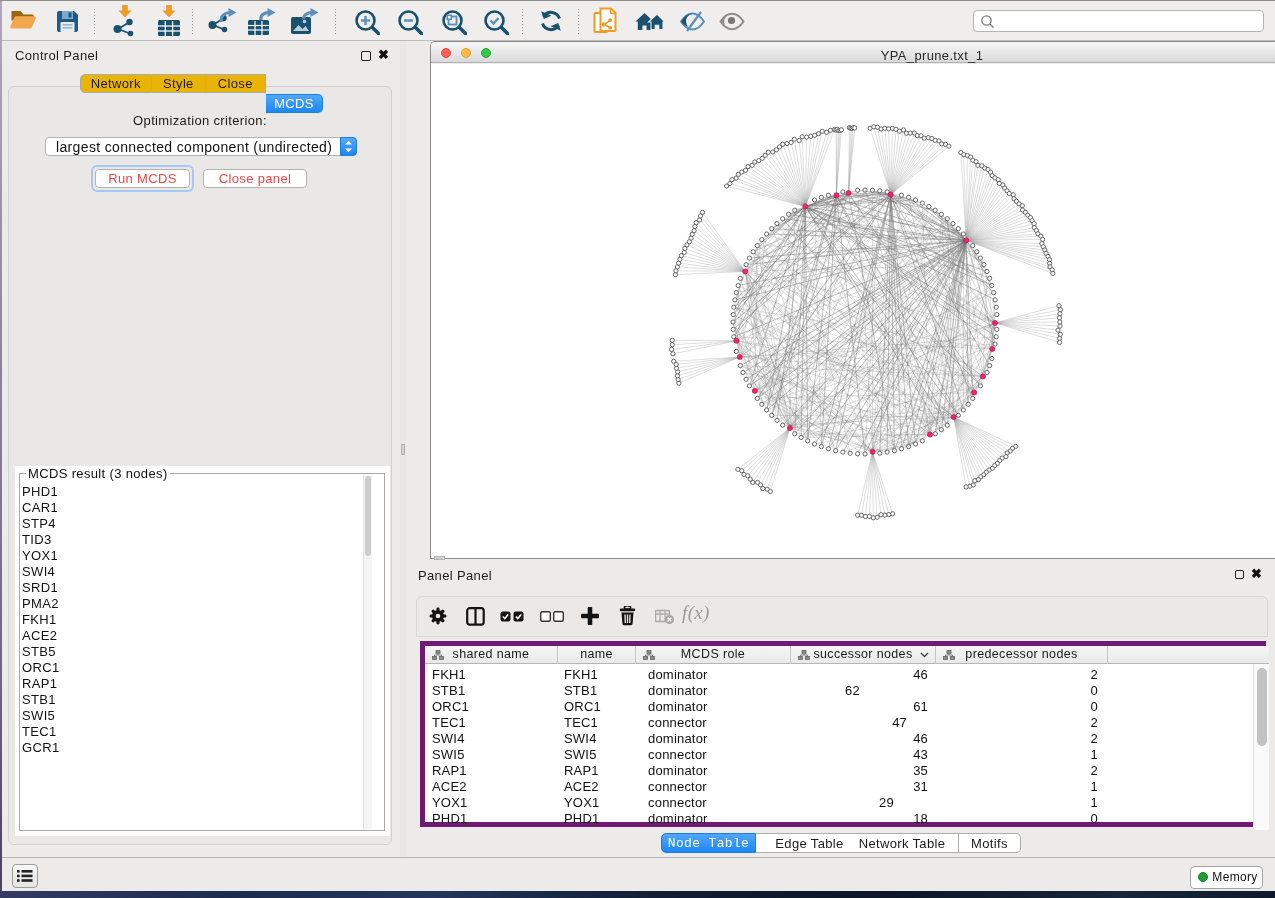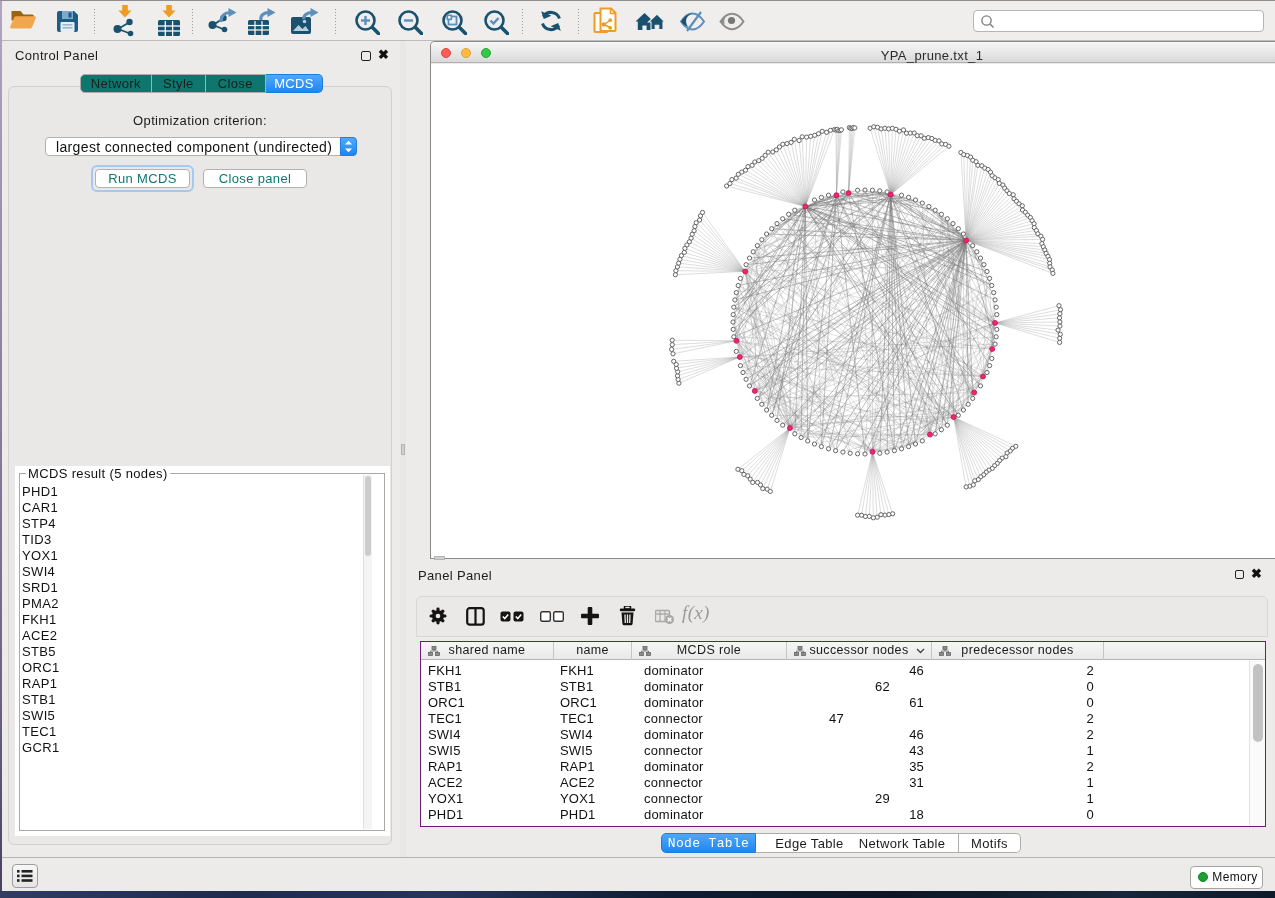--- a/index.html
+++ b/index.html
@@ -9,28 +9,28 @@
 #toolbar{left:0;top:0;width:1275px;height:41px;background:#efeeec;border-top:1px solid #8e8e8e;border-bottom:1px solid #bdbcba;}
 .tsep{position:absolute;top:8px;width:1px;height:25px;background-image:repeating-linear-gradient(#9a9a9a 0 1px,transparent 1px 3px);}
 .ticon{position:absolute;top:7px;}
 #searchbox{position:absolute;left:973px;top:9px;width:291px;height:22px;background:#fff;border:1px solid #b5b5b3;border-radius:4px;}
 
 #cpanel{left:0;top:41px;width:400px;height:816px;background:#ecebe9;}
 #cp-title{left:15px;top:48px;font-size:13px;color:#1c1c1c;}
 #cp-rest{left:361px;top:51px;width:10px;height:10px;border:1.5px solid #222;border-radius:2px;}
 #cp-close{left:378px;top:47px;font-size:13px;font-weight:bold;color:#111;}
 #cp-inner{left:8px;top:86px;width:384px;height:759px;background:#e9e8e6;border:1px solid #d2d1cf;border-radius:6px;}
-.seg{position:absolute;top:74px;height:19px;background:#0f766e;border:1px solid #acacaa;border-left:none;font-size:13px;color:#1c1c1c;text-align:center;line-height:18px;}
+.seg{position:absolute;top:74px;height:19px;background:#eab308;border:1px solid #acacaa;border-left:none;font-size:13px;color:#1c1c1c;text-align:center;line-height:18px;}
 .seg.first{border-left:1px solid #acacaa;border-radius:5px 0 0 5px;}
-.seg.last{border-radius:0 5px 5px 0;}
+.seg.last{border-radius:0 5px 5px 0;margin-top:20px;}
 .seg.active{background:linear-gradient(#51a7f9,#1d87f2);color:#fff;border-color:#1c7fe0;}
 #optlabel{left:0px;top:113px;width:400px;text-align:center;font-size:13px;color:#1a1a1a;}
 #dropdown{left:45px;top:137px;width:312px;height:19px;background:#fff;border:1px solid #b3b2b0;border-radius:4px;font-size:14px;color:#111;line-height:18px;padding-left:10px;}
 #dd-spin{left:340px;top:137px;width:17px;height:19px;background:linear-gradient(#54a9fa,#1b85f3);border-radius:0 4px 4px 0;border:1px solid #1c7fe0;}
-.btn{position:absolute;top:169px;height:19px;background:#fff;border:1px solid #b3b2b0;border-radius:4px;font-size:13px;color:#0f766e;text-align:center;line-height:17px;}
+.btn{position:absolute;top:169px;height:19px;background:#fff;border:1px solid #b3b2b0;border-radius:4px;font-size:13px;color:#ef4444;text-align:center;line-height:17px;}
 #focusring{left:91px;top:165px;width:103px;height:27px;border:2.5px solid #a5c9f3;border-radius:6px;}
 
 #resultbox{left:15px;top:466px;width:375px;height:370px;background:#fff;}
 #fs-border{left:19px;top:473px;width:366px;height:358px;border:1px solid #a9a8a6;}
 #fs-legend{left:26px;top:466px;font-size:13px;color:#111;background:#fff;padding:0 2px;}
 #mcds-list{left:22px;top:484px;font-size:13px;color:#111;line-height:16px;}
 #list-sbar{left:363px;top:475px;width:9px;height:354px;background:#f4f4f4;border-left:1px solid #e0e0e0;}
 #list-thumb{left:364.5px;top:476px;width:6.5px;height:80px;background:#ccc;border-radius:3px;}
 
 #vsplit{left:400px;top:41px;width:6px;height:816px;background:#e8e7e5;}
@@ -41,21 +41,21 @@
 .tl{position:absolute;top:6px;width:10px;height:10px;border-radius:50%;}
 #net-title{left:0;top:5.5px;width:1002px;text-align:center;font-size:13px;color:#2a2a2a;}
 #net-canvas{left:0;top:22px;width:869px;height:496px;background:#fff;}
 #hsplit-h{left:434px;top:556px;width:11px;height:4px;background:#d0cfcd;border:1px solid #b5b4b2;}
 
 #tpanel{left:406px;top:560px;width:869px;height:297px;background:#ecebe9;}
 #tp-title{left:12px;top:8px;font-size:13px;color:#1c1c1c;position:absolute;}
 #tp-rest{left:829px;top:10px;width:9px;height:9px;border:1.5px solid #222;border-radius:2px;position:absolute;}
 #tp-close{left:845px;top:6px;font-size:13px;font-weight:bold;color:#111;position:absolute;}
 #tp-toolbar{left:10px;top:36px;width:852px;height:41px;background:#eae9e7;border:1px solid #d7d6d4;border-radius:6px 6px 0 0;position:absolute;}
-#tbl{left:14px;top:81px;width:846px;height:186px;background:#fff;border:1px solid #701a75;position:absolute;}
+#tbl{left:14px;top:81px;width:846px;height:186px;background:#fff;border:5px solid #701a75;position:absolute;}
 #tbl-head{left:0;top:0;width:844px;height:18px;background:linear-gradient(#f6f6f6,#e9e9e9);border-bottom:1px solid #b6b5b3;position:absolute;}
 .hcol{position:absolute;top:0;height:18px;border-right:1px solid #c7c6c4;font-size:12.5px;color:#1a1a1a;text-align:center;line-height:17px;}
 .cell{position:absolute;font-size:13px;color:#111;line-height:16px;letter-spacing:0.2px;}
 #tbl-sbar{left:828px;top:18px;width:16px;height:166px;background:#fafafa;border-left:1px solid #e2e2e2;position:absolute;}
 #tbl-thumb{left:832px;top:22px;width:10px;height:78px;background:#c2c2c2;border-radius:5px;position:absolute;}
 .btab{position:absolute;top:273px;height:20px;background:#fff;border:1px solid #aeadab;border-left:none;font-size:13px;color:#1c1c1c;text-align:center;line-height:19px;}
 .btab.first{border-left:1px solid #aeadab;border-radius:5px 0 0 5px;font-family:Liberation Mono, monospace;}
 .btab.last{border-radius:0 5px 5px 0;}
 .btab.active{background:linear-gradient(#51a7f9,#1d87f2);color:#fff;border-color:#1c7fe0;}
 
@@ -210,21 +210,21 @@
 <div id="dropdown" class="abs">largest connected component (undirected)</div>
 <div id="dd-spin" class="abs"><svg width="15" height="17" viewBox="0 0 15 17">
       <path d="M4 6.5 L7.5 2.8 L11 6.5 z" fill="#fff"></path>
       <path d="M4 10.5 L7.5 14.2 L11 10.5 z" fill="#fff"></path>
     </svg></div>
 <div id="focusring" class="abs"></div>
 <div class="btn abs" style="left:95px;width:95px">Run MCDS</div>
 <div class="btn abs" style="left:203px;width:104px">Close panel</div>
 <div id="resultbox" class="abs"></div>
 <div id="fs-border" class="abs"></div>
-<div id="fs-legend" class="abs">MCDS result (5 nodes)</div>
+<div id="fs-legend" class="abs">MCDS result (3 nodes)</div>
 <div id="list-sbar" class="abs"></div>
 <div id="list-thumb" class="abs"></div>
 <div id="mcds-list" class="abs">
     <div>PHD1</div>
     <div>CAR1</div>
     <div>STP4</div>
     <div>TID3</div>
     <div>YOX1</div>
     <div>SWI4</div>
     <div>SRD1</div>
@@ -655,31 +655,31 @@
           </svg>predecessor nodes</div>
       </div>
 <div class="cell" style="left:7px;top:21px">FKH1</div>
       <div class="cell" style="left:139px;top:21px">FKH1</div>
       <div class="cell" style="left:223px;top:21px">dominator</div>
       <div class="cell" style="left:420px;top:21px;width:83px;text-align:right">46</div>
       <div class="cell" style="left:590px;top:21px;width:83px;text-align:right">2</div>
       <div class="cell" style="left:7px;top:37px">STB1</div>
       <div class="cell" style="left:139px;top:37px">STB1</div>
       <div class="cell" style="left:223px;top:37px">dominator</div>
-      <div class="cell" style="left:420px;top:37px;width:83px;text-align:center">62</div>
+      <div class="cell" style="left:420px;top:37px;width:83px;text-align:left">62</div>
       <div class="cell" style="left:590px;top:37px;width:83px;text-align:right">0</div>
       <div class="cell" style="left:7px;top:53px">ORC1</div>
       <div class="cell" style="left:139px;top:53px">ORC1</div>
       <div class="cell" style="left:223px;top:53px">dominator</div>
       <div class="cell" style="left:420px;top:53px;width:83px;text-align:right">61</div>
       <div class="cell" style="left:590px;top:53px;width:83px;text-align:right">0</div>
       <div class="cell" style="left:7px;top:69px">TEC1</div>
       <div class="cell" style="left:139px;top:69px">TEC1</div>
       <div class="cell" style="left:223px;top:69px">connector</div>
-      <div class="cell" style="left:408px;top:69px;width:83px;">47</div>
+      <div class="cell" style="left:399px;top:69px;width:83px;text-align:right">47</div>
       <div class="cell" style="left:590px;top:69px;width:83px;text-align:right">2</div>
       <div class="cell" style="left:7px;top:85px">SWI4</div>
       <div class="cell" style="left:139px;top:85px">SWI4</div>
       <div class="cell" style="left:223px;top:85px">dominator</div>
       <div class="cell" style="left:420px;top:85px;width:83px;text-align:right">46</div>
       <div class="cell" style="left:590px;top:85px;width:83px;text-align:right">2</div>
       <div class="cell" style="left:7px;top:101px">SWI5</div>
       <div class="cell" style="left:139px;top:101px">SWI5</div>
       <div class="cell" style="left:223px;top:101px">connector</div>
       <div class="cell" style="left:420px;top:101px;width:83px;text-align:right">43</div>

